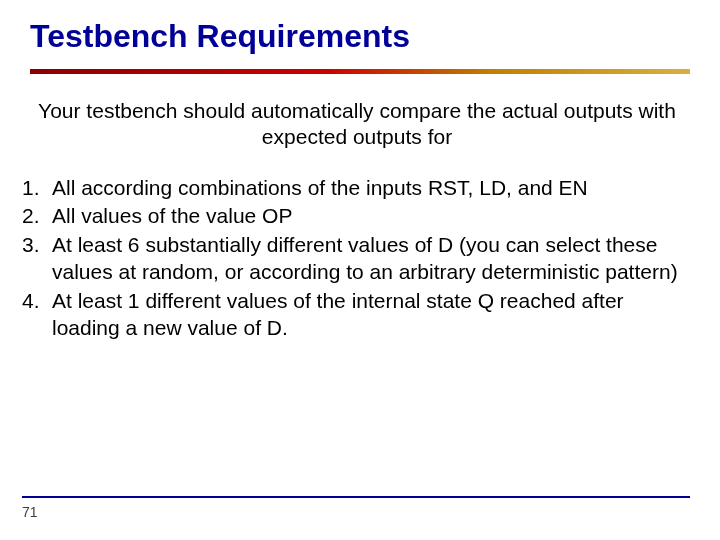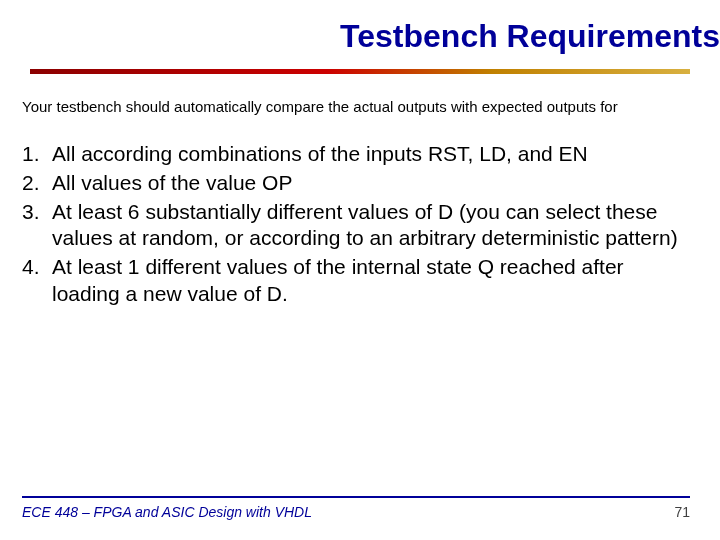--- a/index.html
+++ b/index.html
@@ -9,36 +9,36 @@
     height: 540px;
     position: relative;
     padding: 18px 0 0 0;
   }
   .title {
     color: #000099;
     font-size: 32px;
     font-weight: bold;
     padding-left: 30px;
     padding-bottom: 10px;
-    text-align: right;
   }
   .rule-wrap {
     padding: 0 30px 0 30px;
     margin-top: 4px;
   }
   .rule {
     height: 5px;
     width: 100%;
     background: linear-gradient(to right, #8b0000 0%, #cc0000 45%, #c08000 70%, #d8b040 100%);
   }
   .intro {
     color: #000;
-    font-size: 15px;
+    font-size: 21px;
     line-height: 1.25;
     padding: 24px 28px 0 22px;
+    text-align: center;
   }
   .list {
     color: #000;
     font-size: 21px;
     line-height: 1.28;
     padding: 24px 40px 0 22px;
     list-style: none;
   }
   .list li {
     display: flex;
@@ -105,18 +105,17 @@
     </li>
     <li>
       <span class="num">4.</span>
       <span class="txt">At least 1 different values of the internal state Q reached after loading a new value of D.</span>
     </li>
   </ol>
 
   <div class="footer">
     <div class="footer-rule"></div>
     <div class="footer-row">
-      <span class="footer-text">ECE 448 – FPGA and ASIC Design with VHDL</span>
       <span class="page-no">71</span>
     </div>
   </div>
 
 </div>
 
 </body></html>

